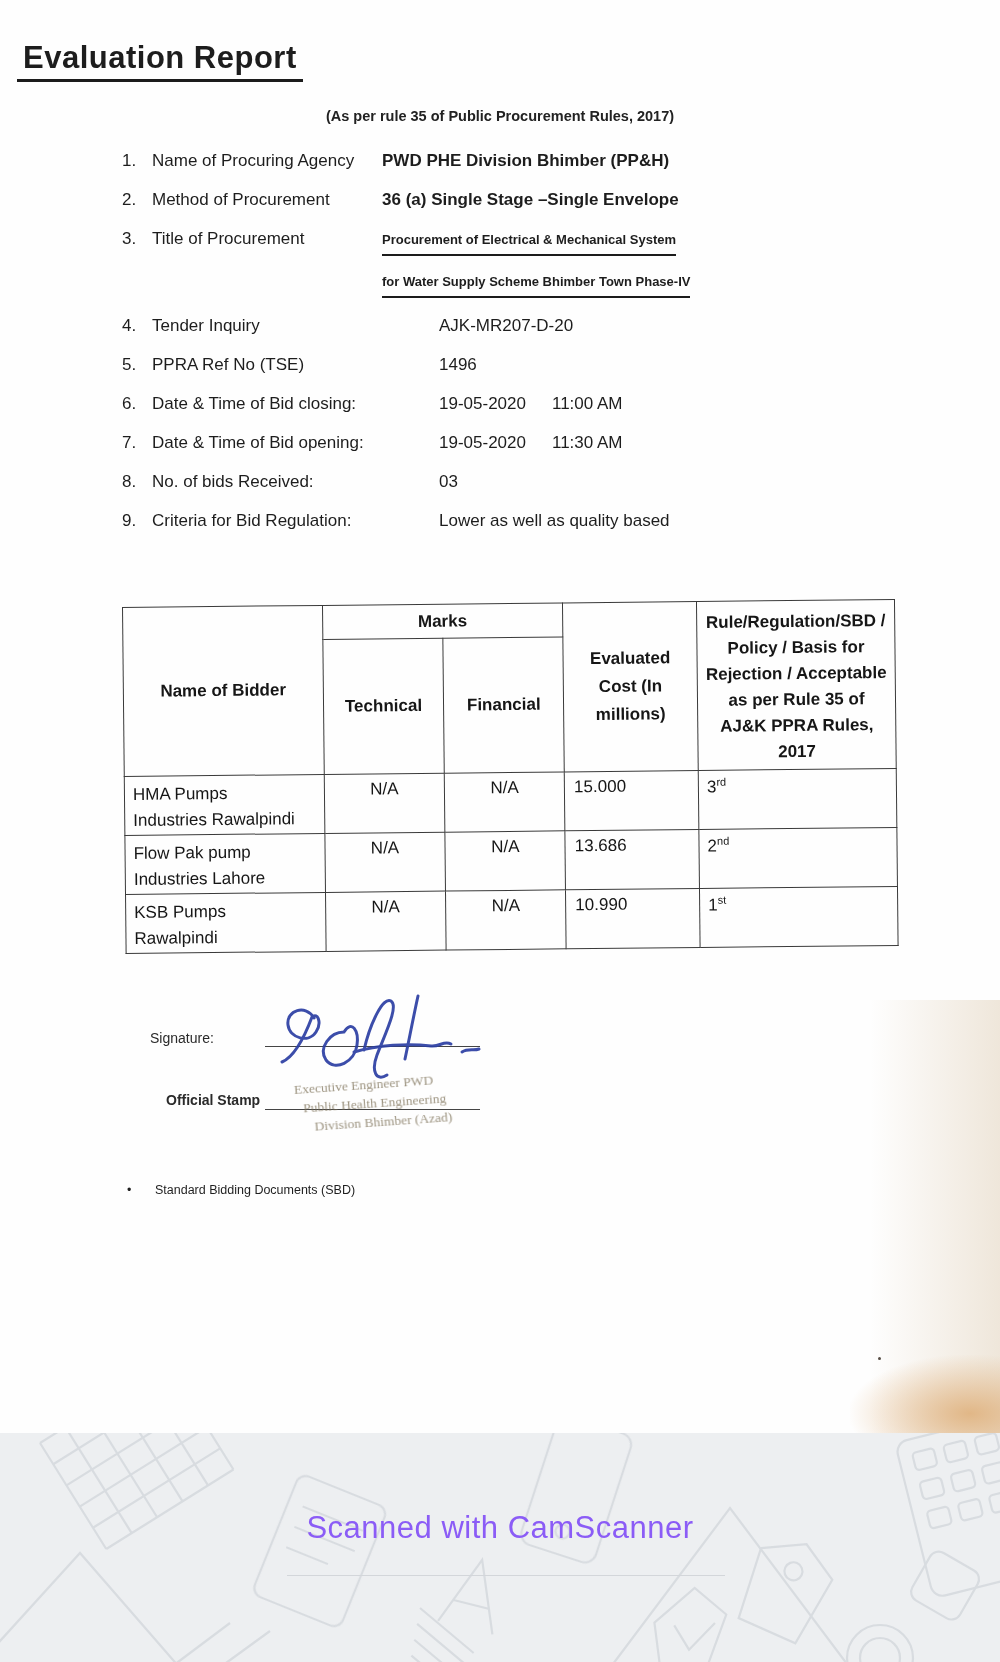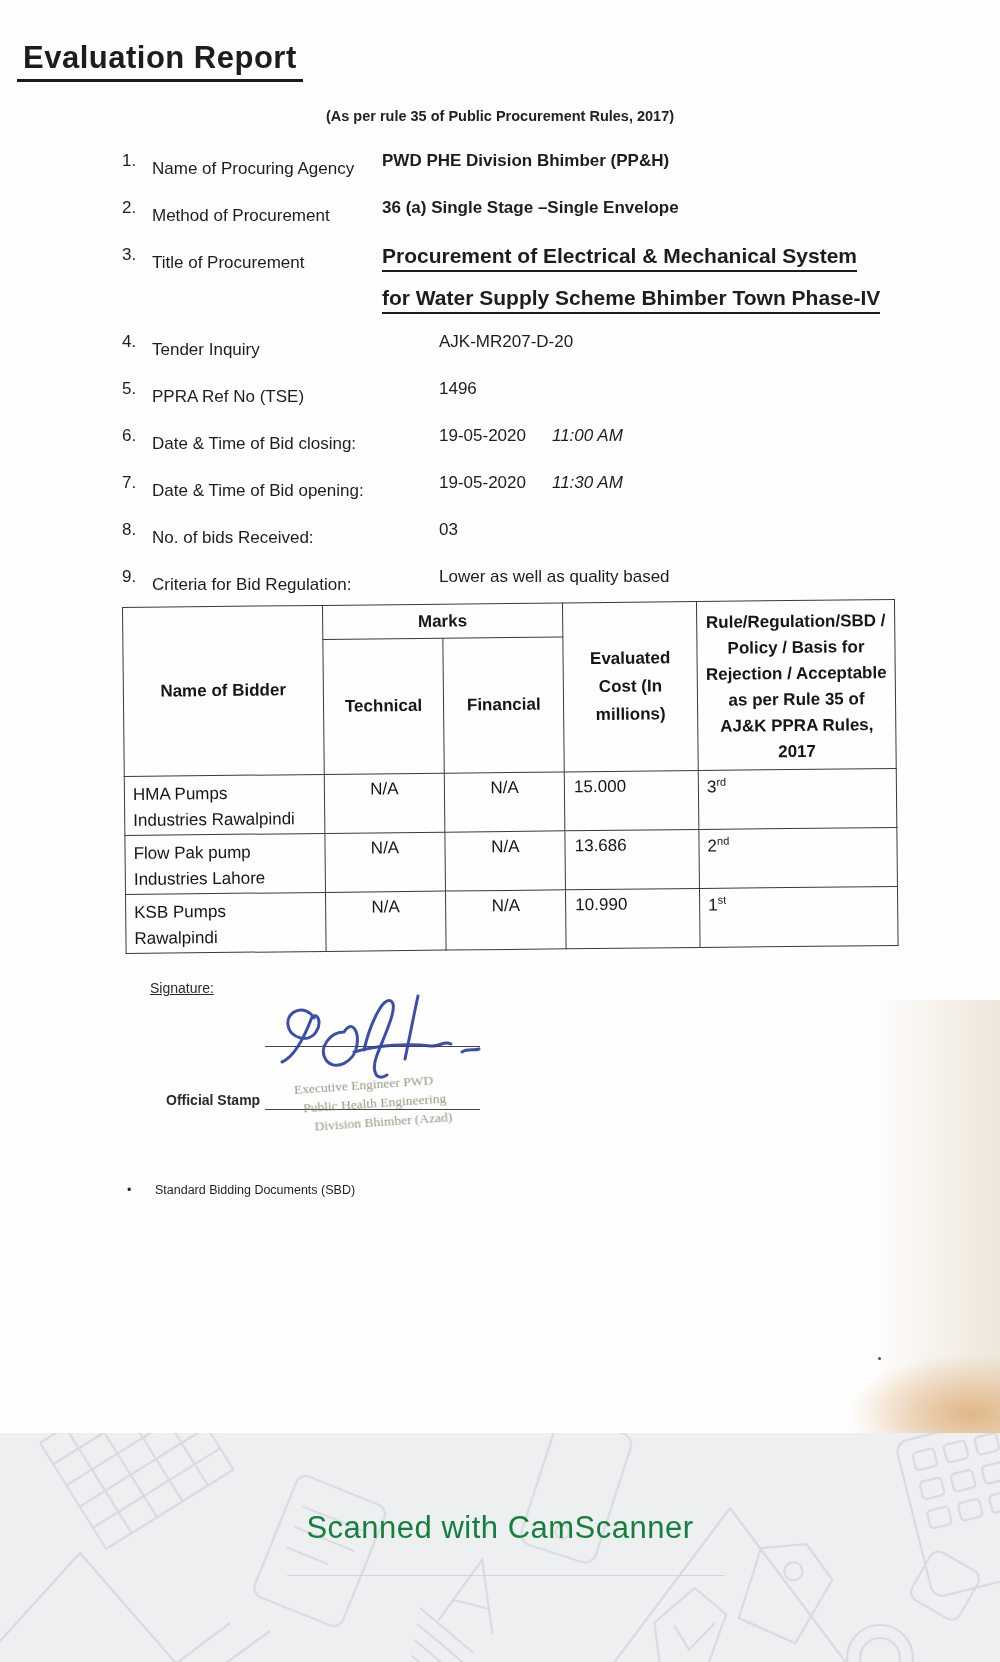--- a/index.html
+++ b/index.html
@@ -10,27 +10,27 @@
   .title-wrap{position:absolute;top:40px;left:17px;width:100%;}
   .doc-title{display:inline-block;font-size:31px;font-weight:700;letter-spacing:.5px;
              border-bottom:3px solid #1c1c1c;padding:0 6px 3px 6px;}
   .doc-subtitle{position:absolute;top:108px;left:0;width:100%;text-align:center;
                 font-size:14.5px;font-weight:700;color:#222;}
 
   
   .fields{position:absolute;top:150px;left:122px;right:40px;}
   .frow{display:flex;font-size:17px;line-height:22px;margin-bottom:17px;}
   .fnum{width:30px;flex:none;}
-  .flbl{flex:none;margin-top:8px;}
+  .flbl{flex:none;}
   .w230{width:230px;}
   .w287{width:287px;}
   .fval{white-space:nowrap;}
   .bold{font-weight:700;}
-  .fval2{margin-left:26px;font-style:italic;}
-  .v3 .vline{font-size:21px;font-weight:700;line-height:24px;display:block;}
+  .fval2{margin-left:26px;}
+  .v3 .vline{font-size:13px;font-weight:700;line-height:24px;display:block;}
   .v3 .vline span{border-bottom:2.4px solid #1c1c1c;padding-bottom:2px;display:inline-block;}
   .v3 .vline:not(:last-child){margin-bottom:14px;}
 
   
   .bid-table{position:absolute;top:607px;left:122px;width:773px;border-collapse:collapse;
              transform:rotate(-0.6deg);transform-origin:left top;}
   .bid-table th,.bid-table td{border:1.6px solid #3a3a3a;font-size:17px;color:#161616;}
   .bid-table th{font-weight:700;}
   .th-marks{height:30px;text-align:center;}
   .th-sub{height:126px;text-align:center;vertical-align:middle;}
@@ -42,21 +42,21 @@
   .cell-na{text-align:center;}
   .cell-cost{padding-left:9px;}
   .cell-rank{padding-left:8px;}
   .cell-rank sup{font-size:11px;}
 
   
   .lowest{position:absolute;top:957px;left:150px;display:flex;font-size:17.5px;}
   .lowest .flbl{width:287px;}
   .lowest .fval{font-weight:700;border-bottom:2.4px solid #1c1c1c;padding-bottom:2px;}
 
-  .sig-label{position:absolute;top:980px;left:150px;font-size:14px;color:#2a2a2a;text-decoration:underline;}
+  .sig-label{position:absolute;top:1030px;left:150px;font-size:14px;color:#2a2a2a;}
   .sig-line{position:absolute;top:1046px;left:265px;width:215px;border-bottom:1.6px solid #444;}
   .sig-svg{position:absolute;top:988px;left:268px;}
 
   .stamp-label{position:absolute;top:1092px;left:166px;font-size:14px;font-weight:700;color:#2a2a2a;}
   .stamp-line{position:absolute;top:1109px;left:265px;width:215px;border-bottom:1.6px solid #444;}
   .stamp-text{position:absolute;top:1072px;left:295px;width:230px;transform:rotate(-4deg);
               font-family:"Liberation Serif", serif;font-size:13.5px;line-height:19px;
               color:rgba(126,113,88,.75);filter:blur(.5px);}
   .stamp-text .s2{margin-left:8px;}
   .stamp-text .s3{margin-left:18px;}
@@ -278,17 +278,17 @@
             <rect x="78" y="74" width="22" height="18" rx="4"></rect>
         </g>
         <g transform="translate(935,115) rotate(30)">
             <rect x="0" y="0" width="55" height="55" rx="10"></rect>
           </g>
         <circle cx="880" cy="225" r="20"></circle>
           <circle cx="880" cy="225" r="33"></circle>
         <path d="M170,235 l60,-45 M215,238 l55,-40"></path>
       </g>
     </svg>
-    <div class="footer-text" style="color: #15803d;">Scanned with CamScanner</div>
+    <div class="footer-text" style="color: #8b5cf6;">Scanned with CamScanner</div>
     <div class="footer-underline"></div>
   </div>
 
 </div>
 
 </body></html>

